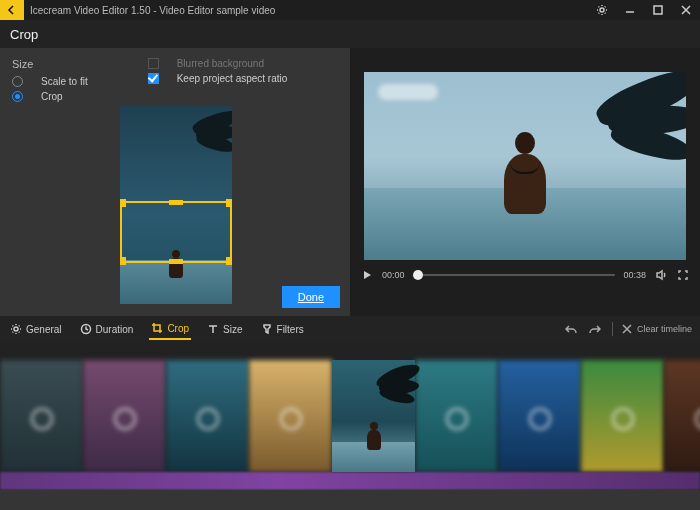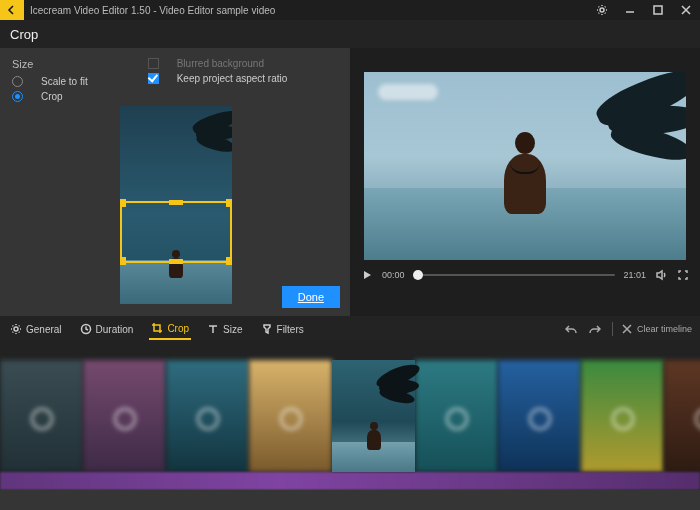--- a/index.html
+++ b/index.html
@@ -214,21 +214,21 @@
     <div class="player-bar">
       <span class="ib">
           <svg class="ico" viewBox="0 0 12 12">
             <path d="M3 2v8l7-4z" fill="#ccc" stroke="none"></path>
           </svg>
         </span>
       <span>00:00</span>
       <div class="pb-track">
           <div class="pb-knob"></div>
         </div>
-      <span>21:01</span>
+      <span>00:38</span>
       <span class="ib">
           <svg class="ico" viewBox="0 0 12 12">
             <path d="M2 4v4h2l3 2V2L4 4H2zM9 4c1 .8 1 3.2 0 4"></path>
           </svg>
         </span>
       <span class="ib">
           <svg class="ico" viewBox="0 0 12 12">
             <path d="M2 4V2h2M10 4V2H8M2 8v2h2M10 8v2H8"></path>
           </svg>
         </span>

